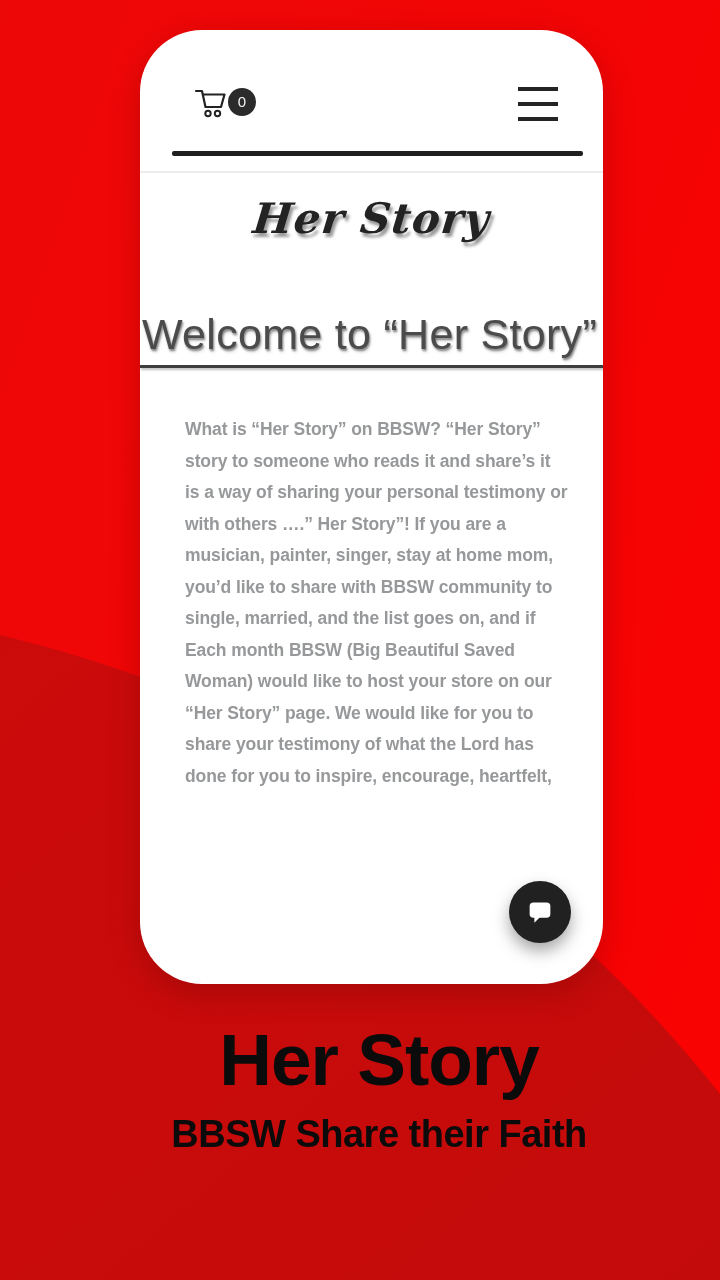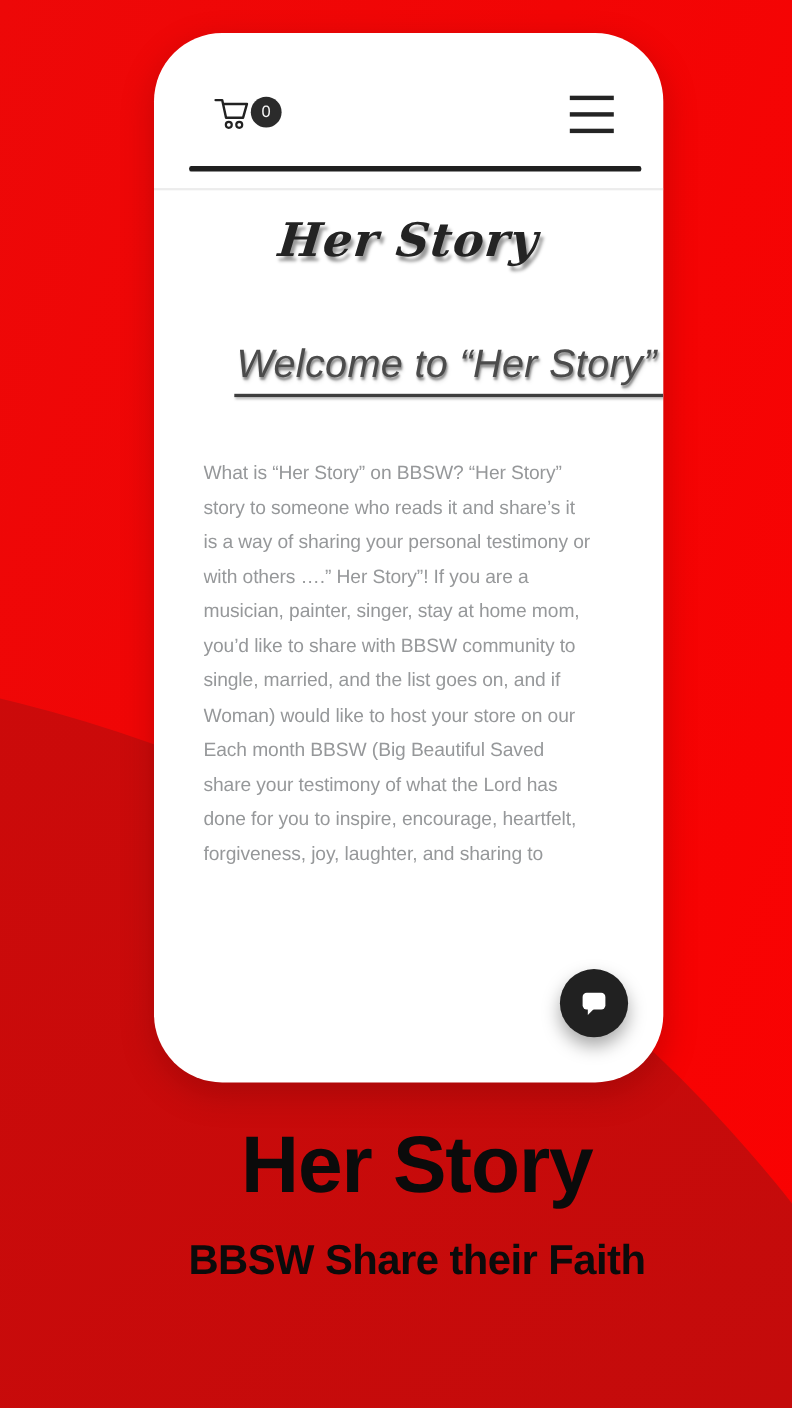--- a/index.html
+++ b/index.html
@@ -37,45 +37,45 @@
   .logo{
     position:absolute;left:0;top:164px;width:100%;text-align:center;
     font-family:"DejaVu Serif",serif;font-style:italic;font-weight:bold;
     font-size:42px;color:#232323;letter-spacing:1px;
     transform:skewX(-6deg);
     text-shadow:3px 4px 3px rgba(0,0,0,.4);
     cursor:pointer;
   }
   .welcome{
     position:absolute;left:0;top:280px;width:100%;margin:0;text-align:right;
-    font-style:italic;font-weight:400;font-size:36px;color:#4b4b4b;letter-spacing:.3px;
+    font-weight:400;font-size:43px;color:#4b4b4b;letter-spacing:.3px;
   }
   .welcome-inner{
     display:inline-block;border-bottom:3px solid #3e3e3e;padding:0 6px 6px 2px;
     text-shadow:1px 2px 2px rgba(0,0,0,.3);
     filter:drop-shadow(1px 2px 1px rgba(0,0,0,.25));
   }
   .article{
     position:absolute;left:45px;top:384px;width:414px;height:556px;
     overflow:hidden;
   }
   .article .line{
     white-space:nowrap;height:31.5px;line-height:31.5px;
-    font-size:17.5px;letter-spacing:-.1px;color:#96989a;
+    font-size:17.5px;letter-spacing:-.1px;color:#96989a;font-weight:bold;
   }
   .chat{
     position:absolute;left:369px;top:851px;width:62px;height:62px;border:none;
     border-radius:50%;background:#212121;cursor:pointer;padding:0;
     box-shadow:0 8px 16px rgba(0,0,0,.35);
   }
   .chat svg{display:block;margin:0 auto;}
   
   .caption{position:absolute;left:0;top:1022px;width:720px;text-align:center;z-index:1;padding-left:38px;box-sizing:border-box;}
   .caption-title{font-size:73px;font-weight:bold;color:#0b0b0b;letter-spacing:-1px;line-height:1.05;}
-  .caption-subtitle{margin-top:26px;font-size:38px;font-weight:bold;color:#0b0b0b;letter-spacing:-.5px;}
+  .caption-subtitle{margin-top:14px;font-size:38px;font-weight:bold;color:#0b0b0b;letter-spacing:-.5px;}
 </style>
 </head>
 <body>
 
 <div class="bg-dark"></div>
 
 <div class="phone">
 
   <div class="cart">
     <svg width="38" height="34" viewBox="0 0 38 34">
@@ -100,25 +100,25 @@
   <h1 class="welcome"><span class="welcome-inner">Welcome to “Her Story”</span></h1>
 
   <div class="article">
       <div class="line">What is “Her Story” on BBSW? “Her Story”</div>
       <div class="line">story to someone who reads it and share’s it</div>
       <div class="line">is a way of sharing your personal testimony or</div>
       <div class="line">with others ….” Her Story”! If you are a</div>
       <div class="line">musician, painter, singer, stay at home mom,</div>
       <div class="line">you’d like to share with BBSW community to</div>
       <div class="line">single, married, and the list goes on, and if</div>
+      <div class="line">Each month BBSW (Big Beautiful Saved</div>
       <div class="line">Woman) would like to host your store on our</div>
-      <div class="line">Each month BBSW (Big Beautiful Saved</div>
+      <div class="line">“Her Story” page. We would like for you to</div>
       <div class="line">share your testimony of what the Lord has</div>
       <div class="line">done for you to inspire, encourage, heartfelt,</div>
-      <div class="line">forgiveness, joy, laughter, and sharing to</div>
     </div>
 
   <button class="chat">
     <svg width="32" height="32" viewBox="0 0 34 34">
       <rect x="6" y="7" width="22" height="16" rx="4" fill="#ffffff"></rect>
       <polygon points="11,21 11,28.5 18.5,21" fill="#ffffff"></polygon>
     </svg>
   </button>
 
 </div>

